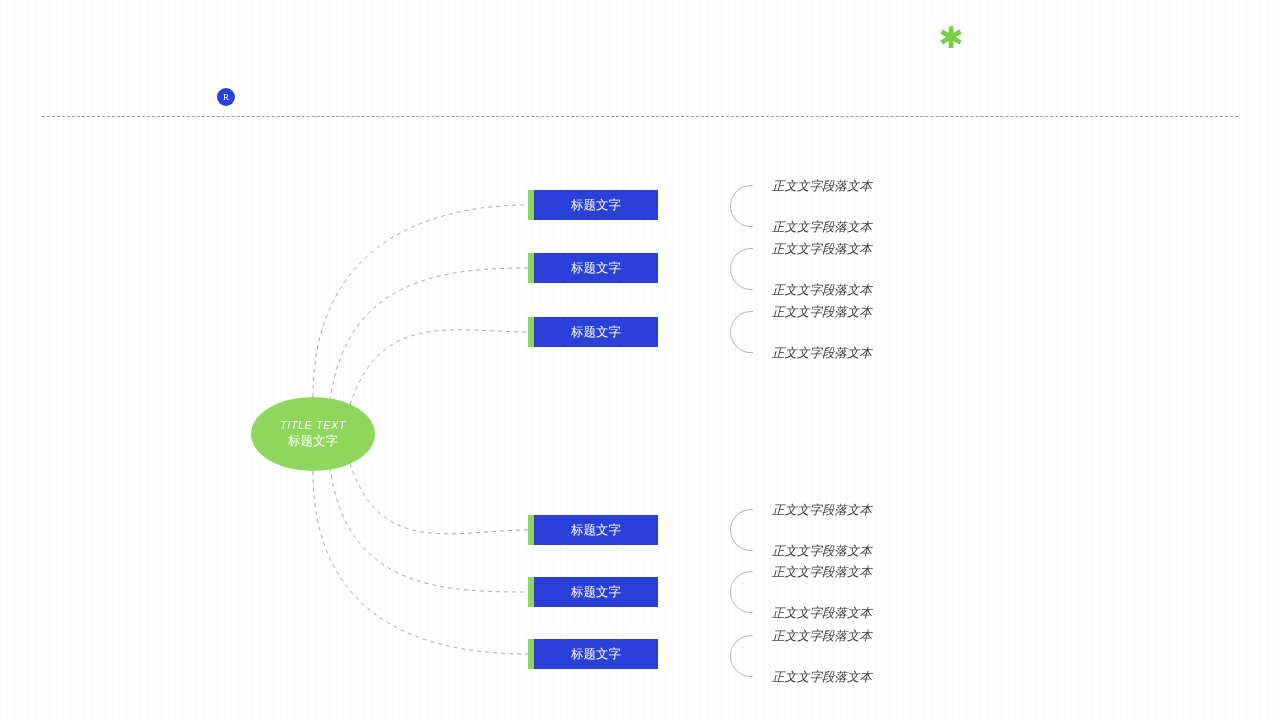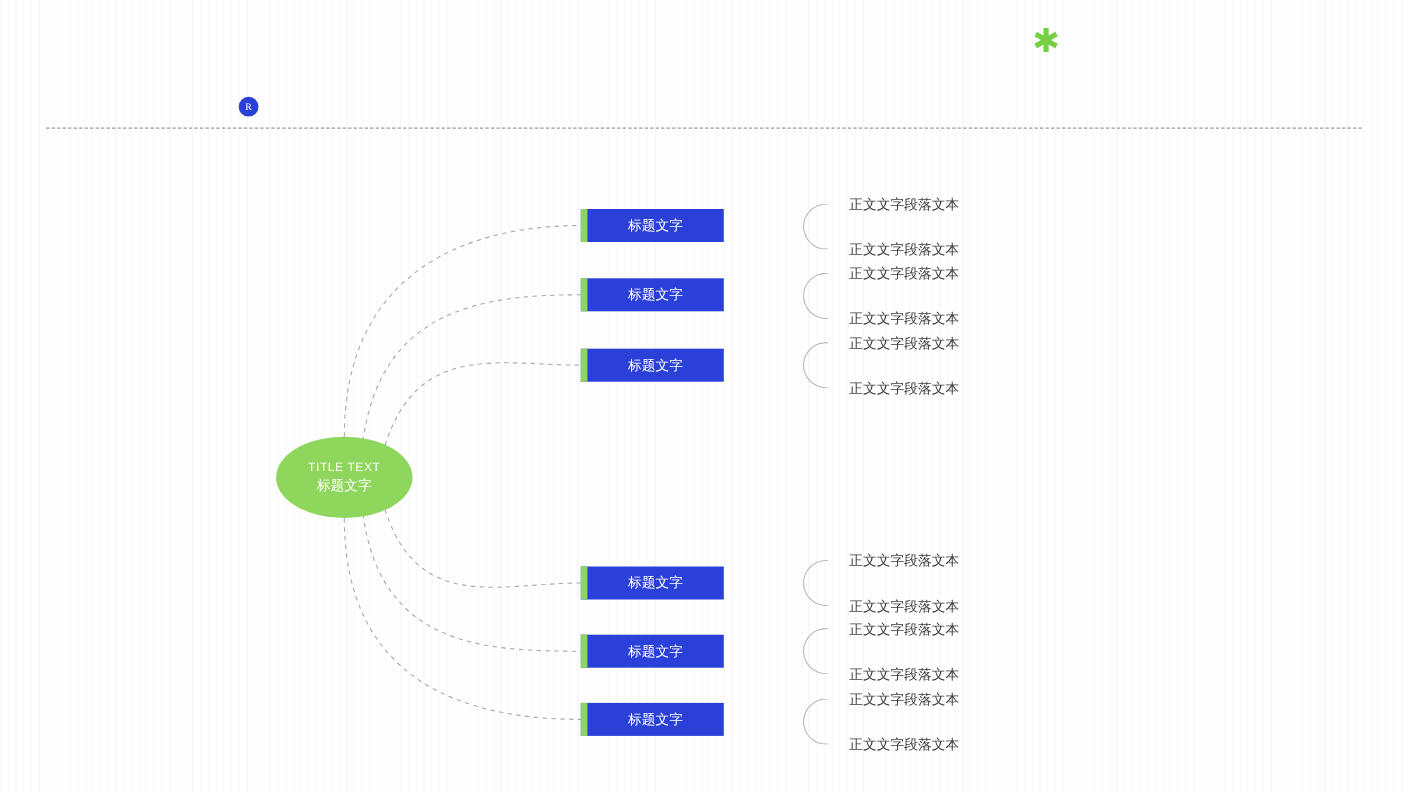--- a/index.html
+++ b/index.html
@@ -85,20 +85,21 @@
     display: flex;
     flex-direction: column;
     align-items: center;
     justify-content: center;
     text-align: center;
   }
   #center-node .t-en {
     font-size: 11px;
     letter-spacing: 0.5px;
     line-height: 15px;
+    font-style: italic;
   }
   #center-node .t-cn {
     font-size: 12.5px;
     line-height: 17px;
   }
 
   
   .node-box {
     width: 124px;
     height: 30px;
@@ -110,20 +111,21 @@
     border-left: 6px solid #8ed75c;
     box-sizing: content-box;
   }
 
   
   .para {
     color: #3b3b3b;
     font-size: 12.5px;
     line-height: 16px;
     white-space: nowrap;
+    font-style: italic;
   }
 
   
   .mini-arc {
     width: 22px;
     height: 40px;
     border: 1px solid #b8b8b8;
     border-right: none;
     border-radius: 22px 0 0 22px;
     background: transparent;

